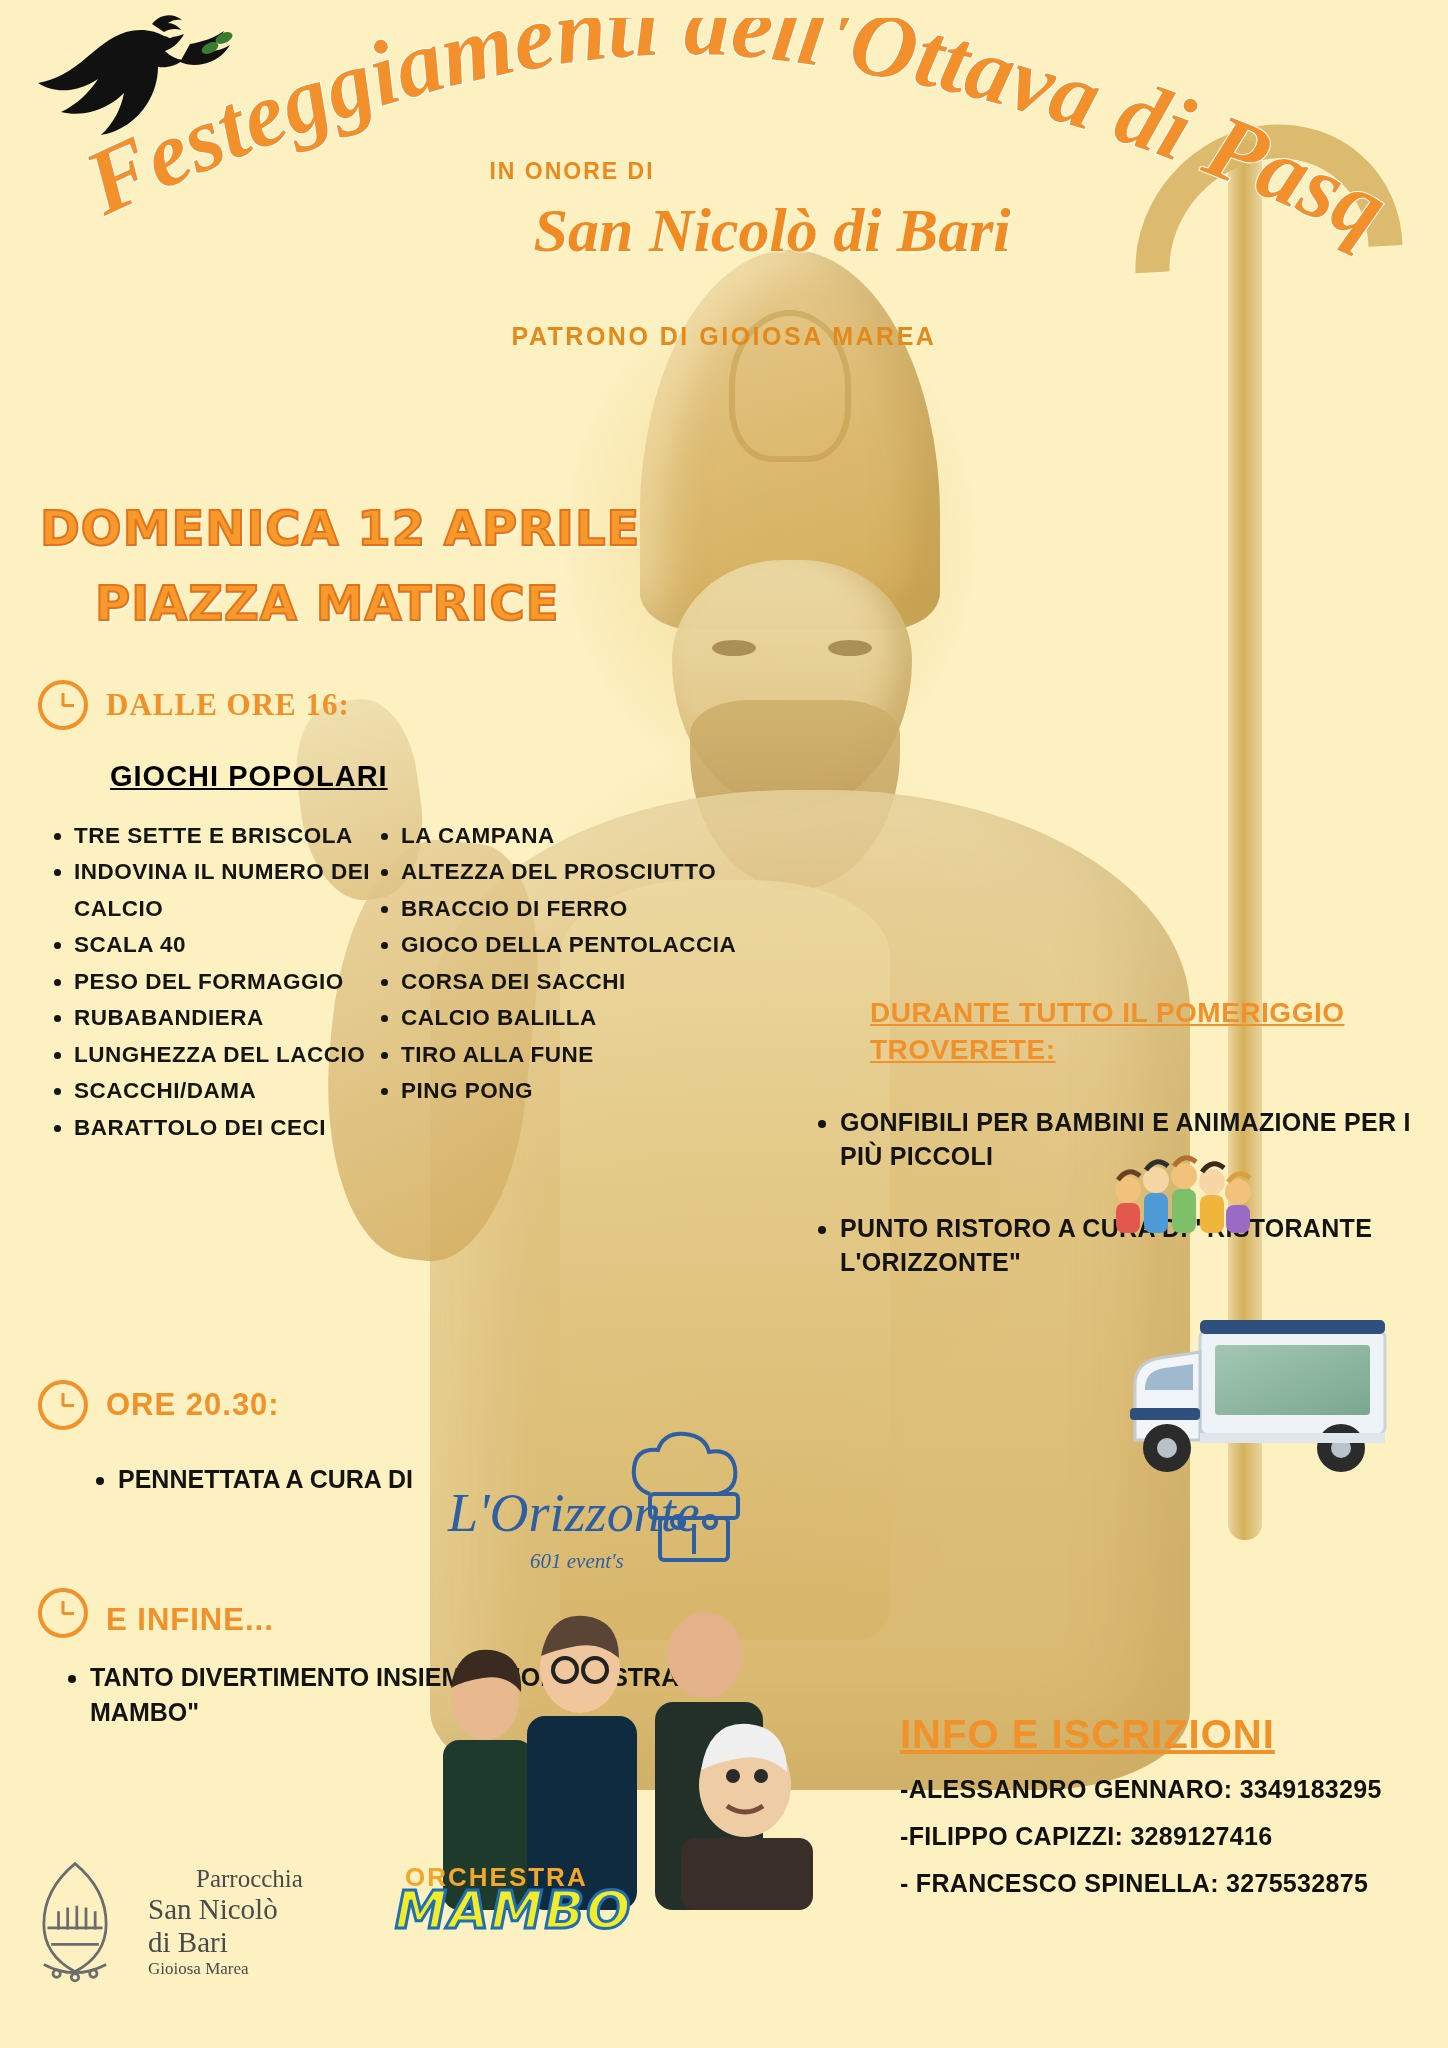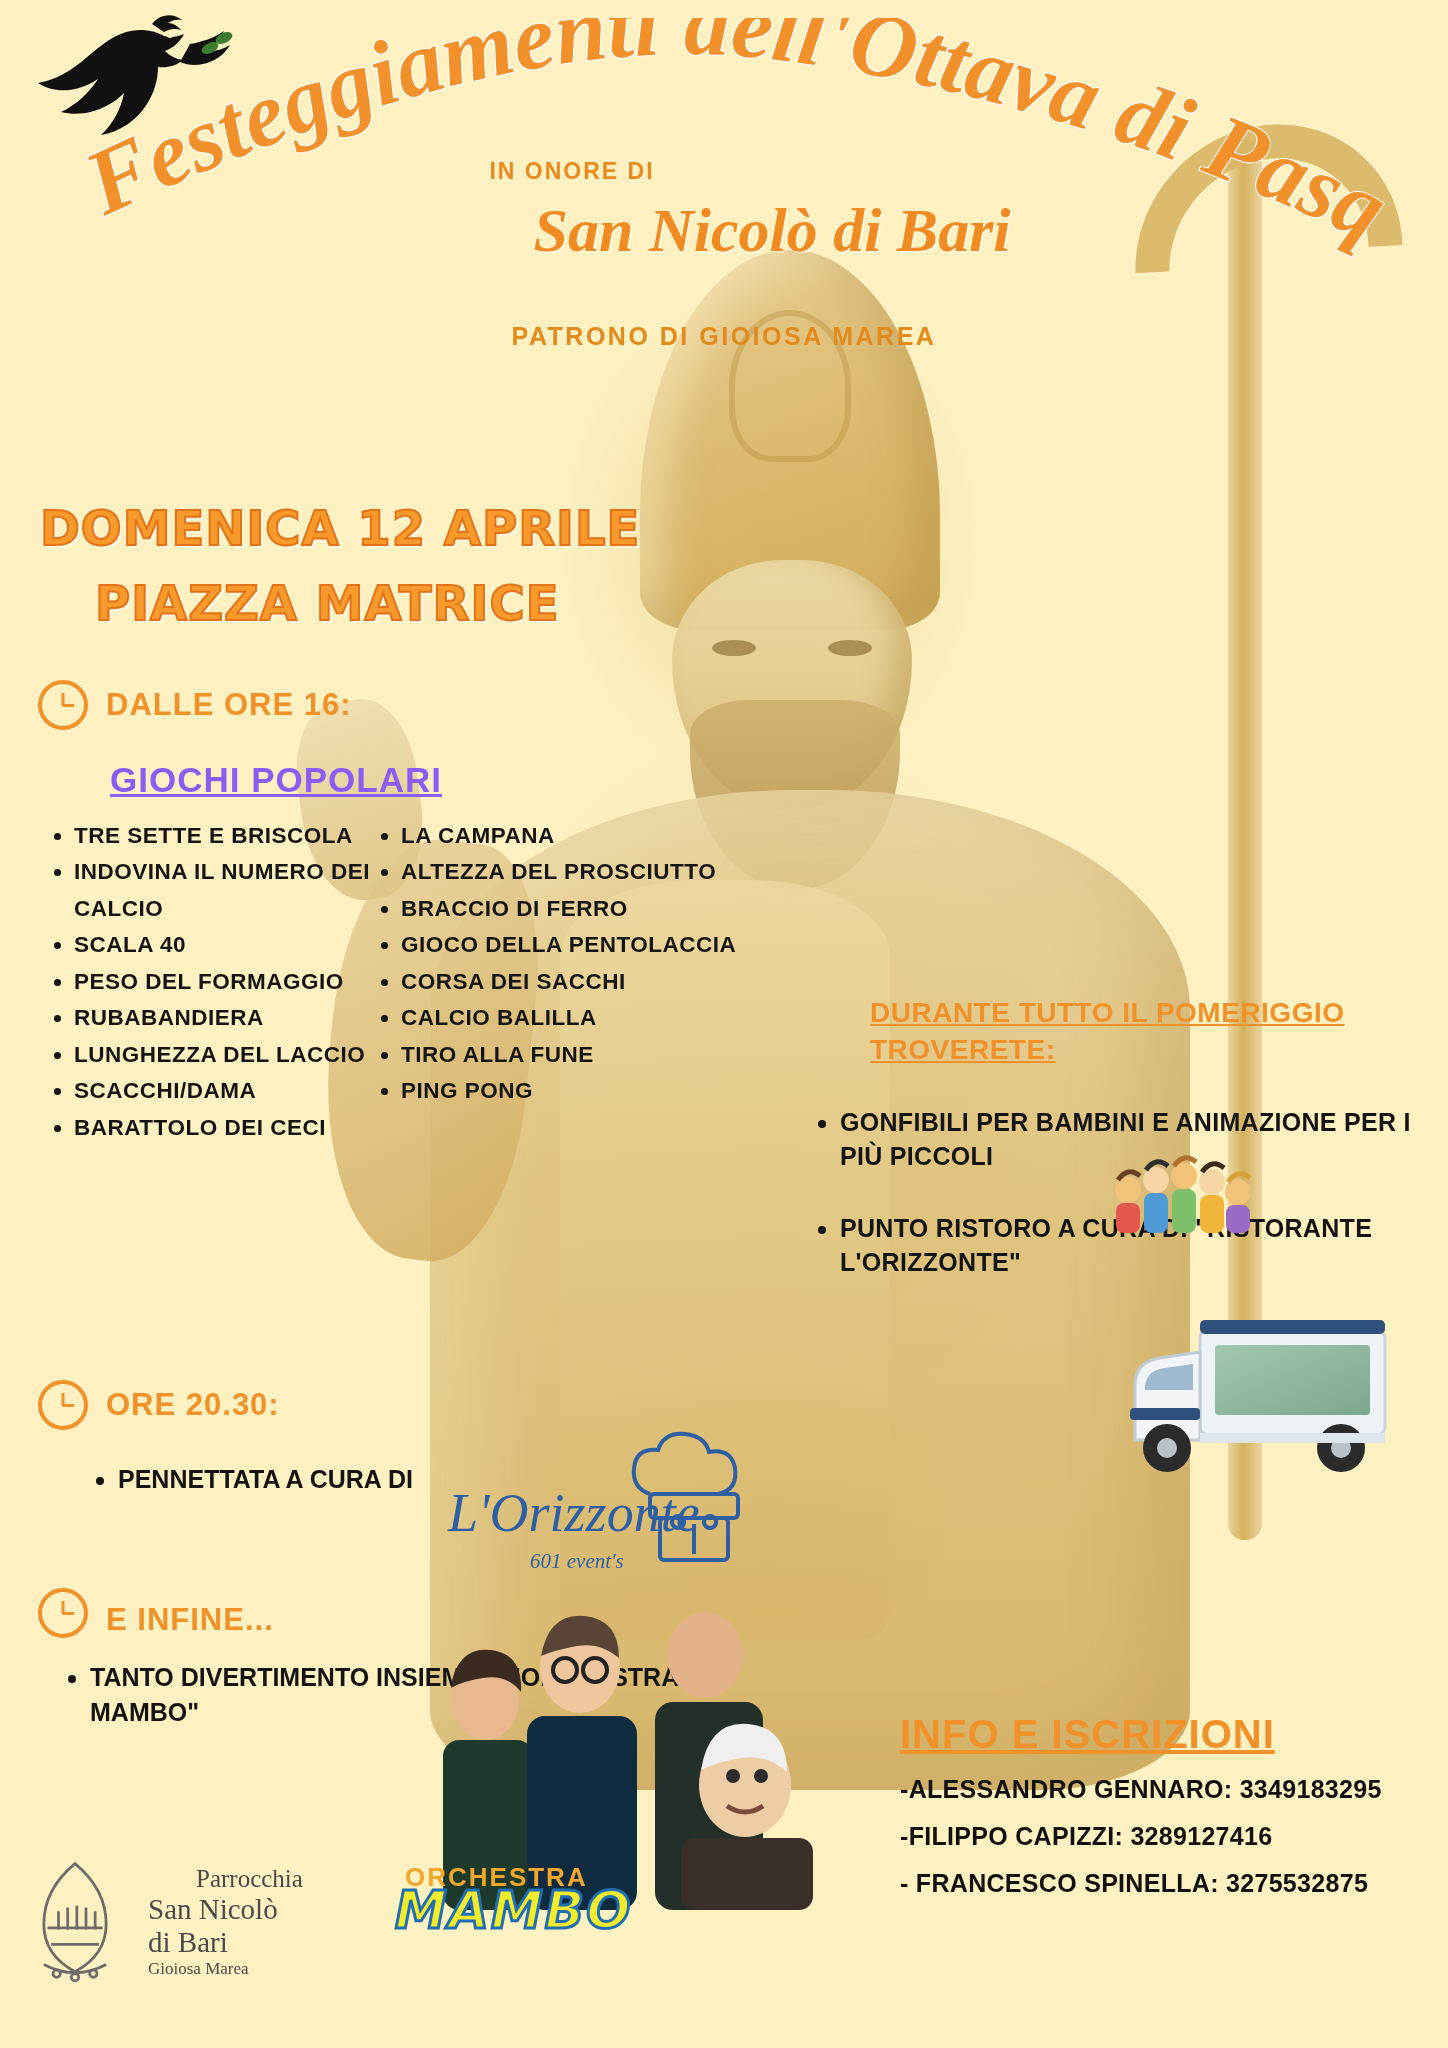--- a/index.html
+++ b/index.html
@@ -134,21 +134,21 @@
     font-family:"DejaVu Sans",sans-serif;
   }
 
   .clockrow{position:absolute;display:flex;align-items:center;gap:18px;}
   .clock{width:42px;height:42px;border-radius:50%;border:4px solid #f0912a;position:relative;flex:none;}
   .clock:before{content:"";position:absolute;left:50%;top:9px;width:3px;height:13px;background:#f0912a;transform:translateX(-50%);}
   .clock:after{content:"";position:absolute;left:50%;top:20px;width:11px;height:3px;background:#f0912a;}
   .clocktext{font-size:31px;font-weight:bold;color:#f0912a;letter-spacing:1px;}
 
   .sectitle{
-    position:absolute;font-size:35px;font-weight:bold;color:#8b5cf6;
+    position:absolute;font-size:29px;font-weight:bold;color:#000000;
     text-decoration:underline;letter-spacing:1px;
   }
   ul.gamelist{margin:0;padding:0 0 0 26px;list-style:disc;}
   ul.gamelist li{
     font-size:22.5px;font-weight:bold;color:#151515;line-height:1.62;
     letter-spacing:.5px;
   }
   #games-col1{position:absolute;left:48px;top:818px;width:330px;}
   #games-col2{position:absolute;left:375px;top:818px;width:340px;}
 
@@ -266,21 +266,21 @@
     </text>
   </svg>
   <div class="sub-inonore">IN ONORE DI</div>
   <div class="saintname">San Nicolò di Bari</div>
   <div class="patrono">PATRONO DI GIOIOSA MAREA</div>
 </div>
 
 <div class="bigdate">DOMENICA 12 APRILE</div>
 <div class="bigplace">PIAZZA MATRICE</div>
 
-<div class="clockrow" style="left:38px;top:680px;">
+<div class="clockrow" style="left:38px;top:680px;font-family:Liberation Serif, serif;">
   <div class="clock"></div>
   <div class="clocktext">DALLE ORE 16:</div>
 </div>
 
 <div class="sectitle" style="left:110px;top:760px;">GIOCHI POPOLARI</div>
 
 <ul class="gamelist" id="games-col1">
   <li>TRE SETTE E BRISCOLA</li>
   <li>INDOVINA IL NUMERO DEI CALCIO</li>
   <li>SCALA 40</li>

